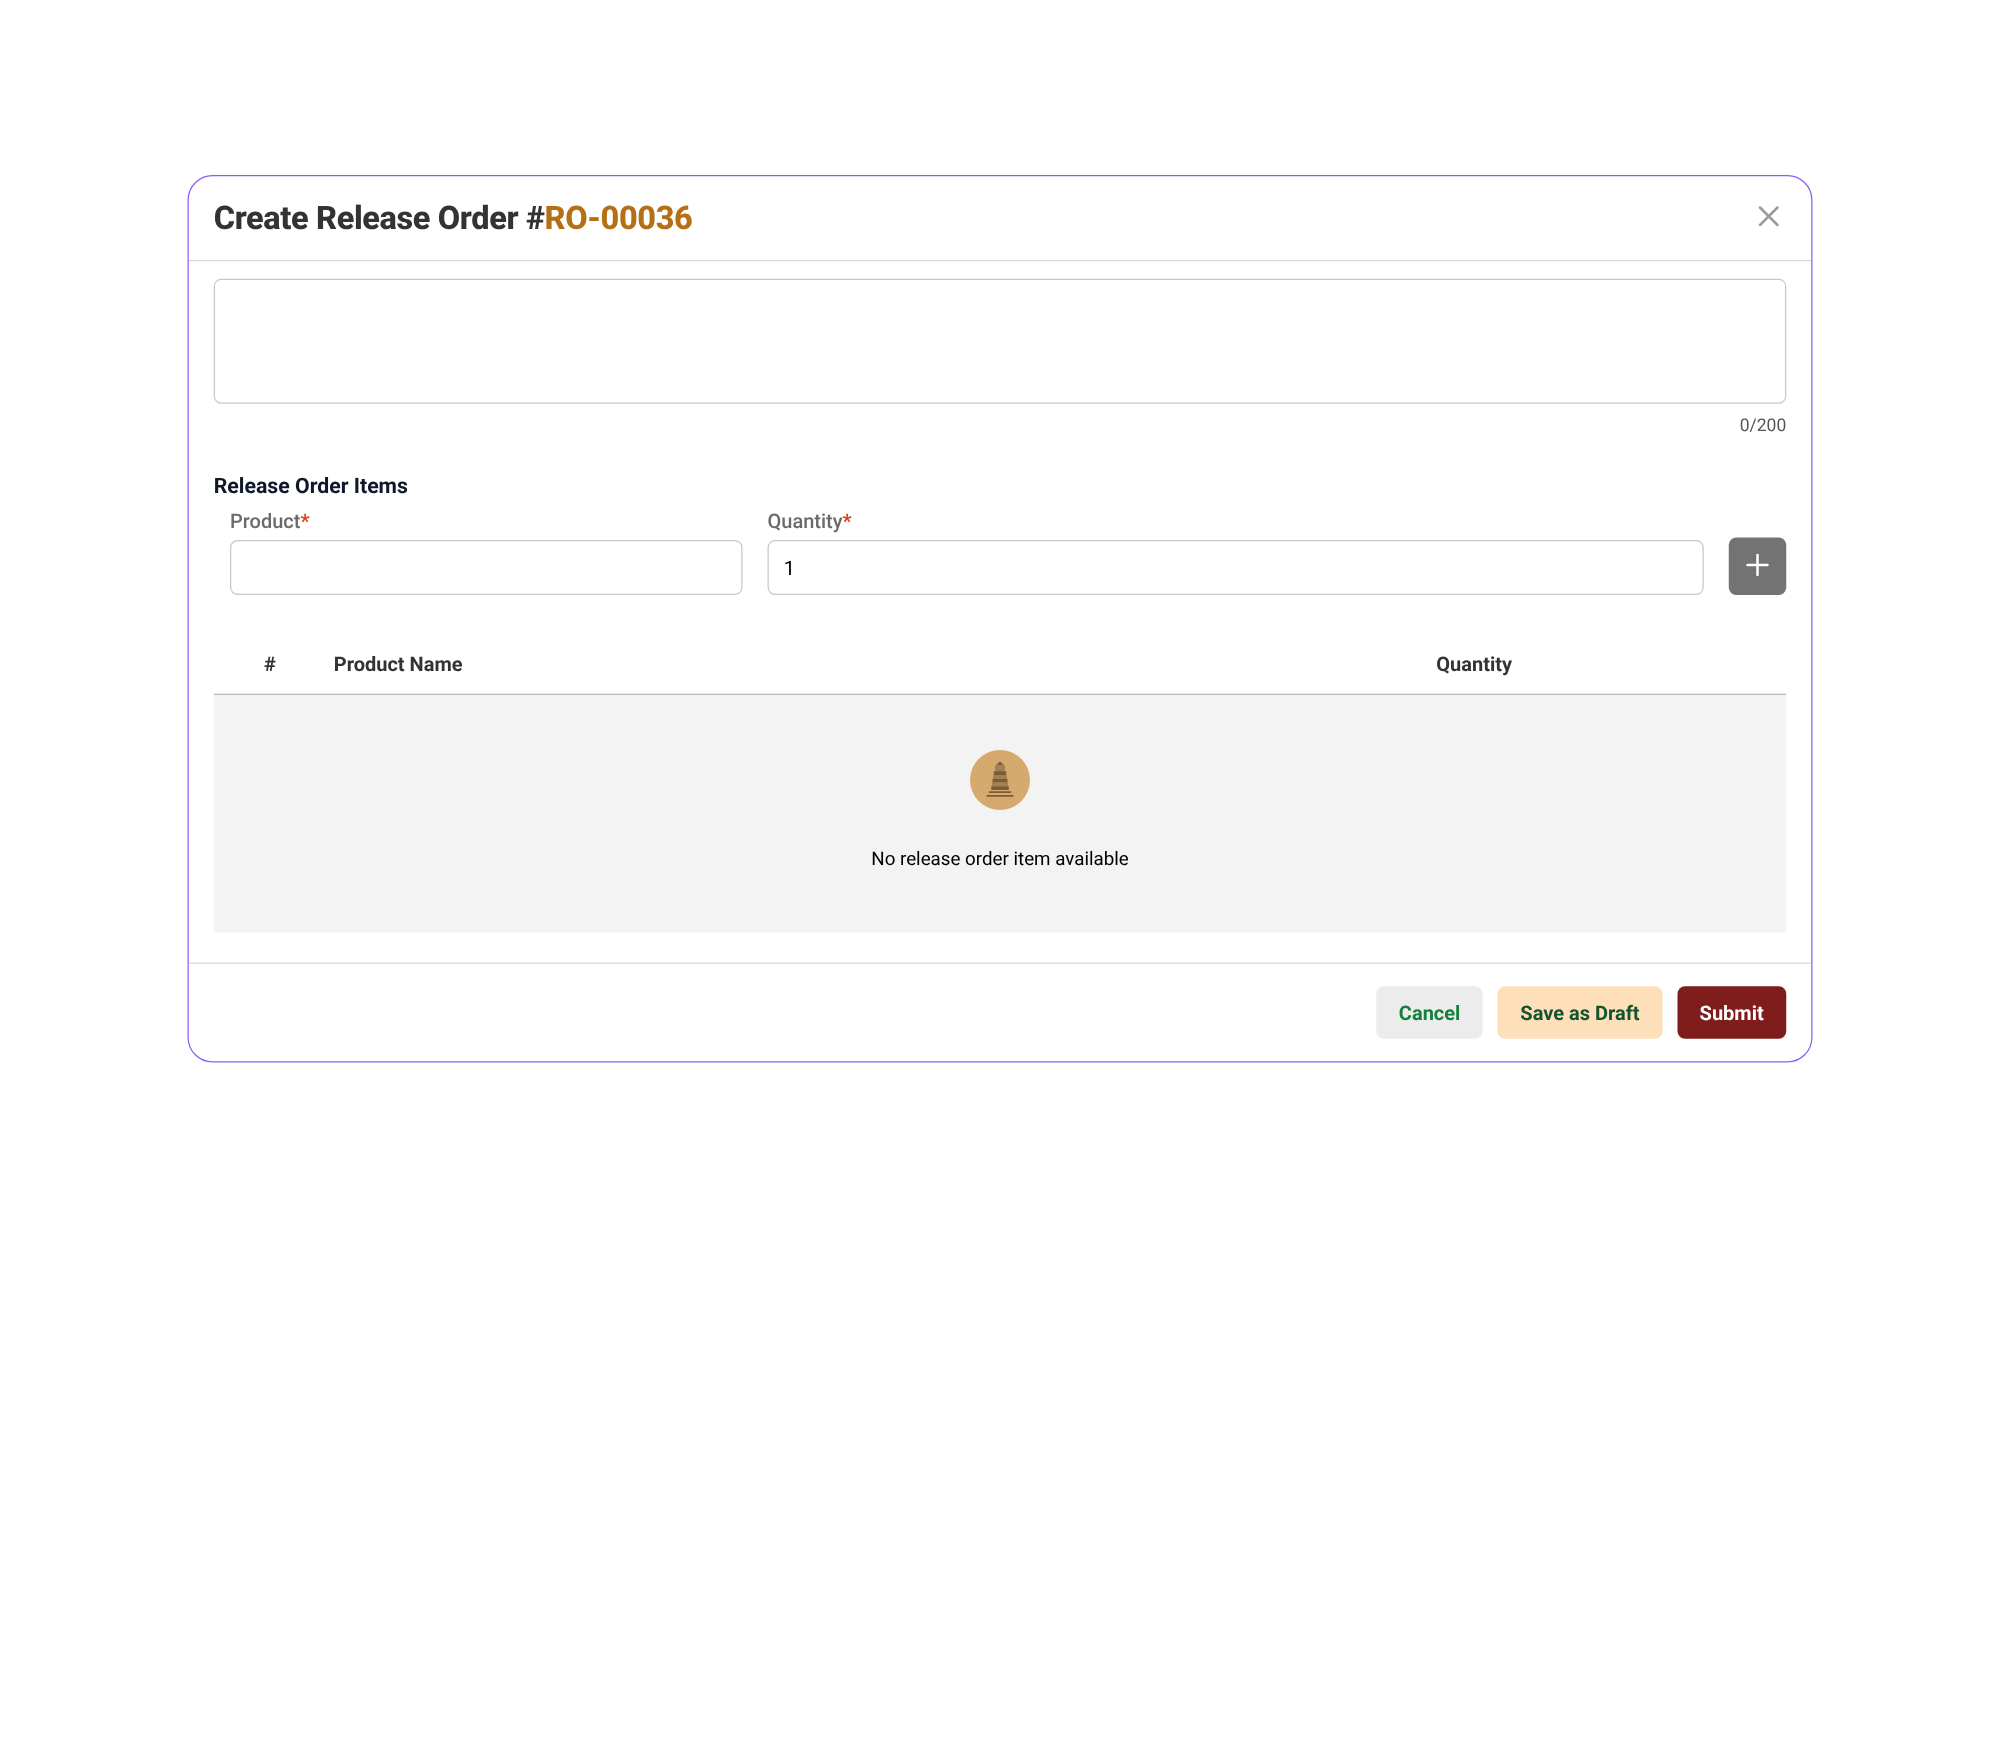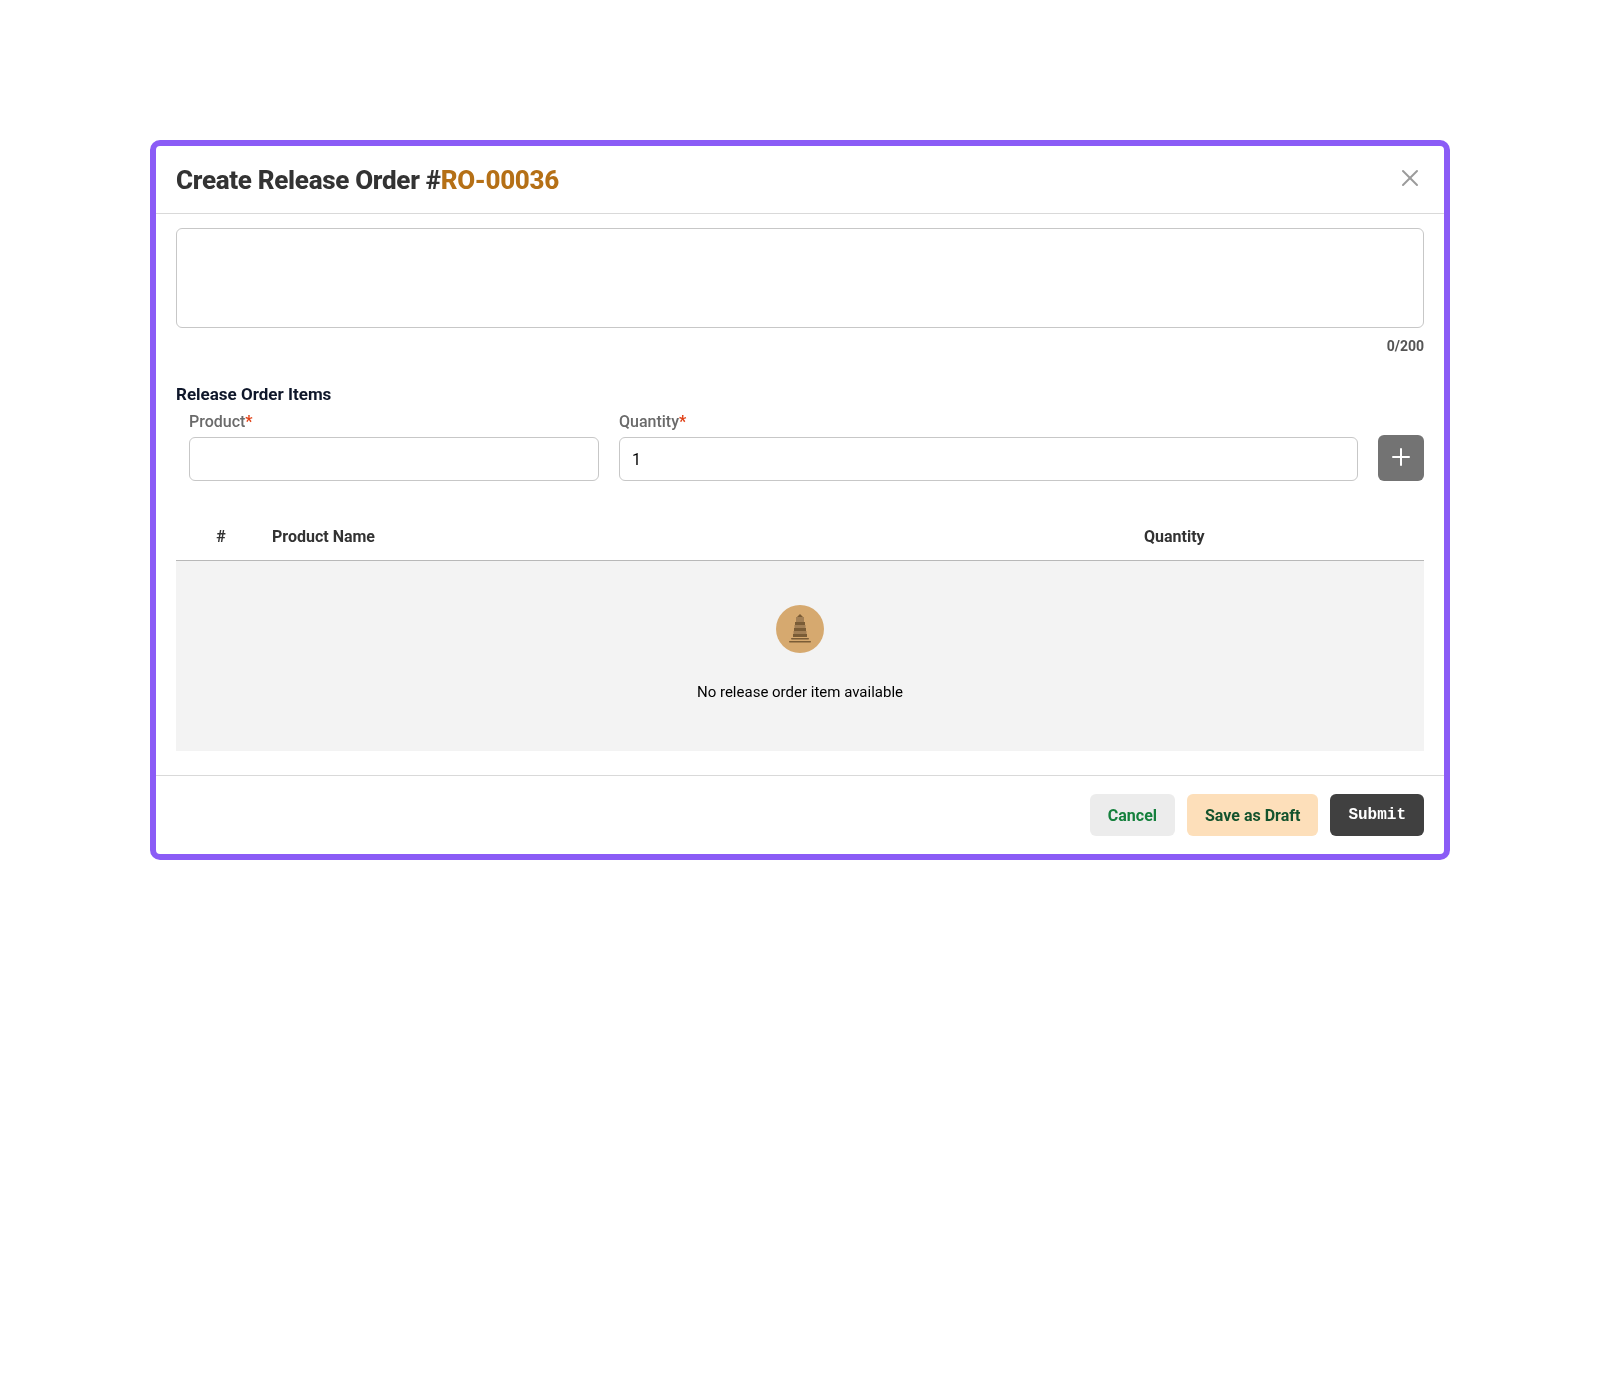--- a/index.html
+++ b/index.html
@@ -3,22 +3,22 @@
 <meta charset="utf-8">
 <style>
   * { box-sizing: border-box; margin: 0; padding: 0; }
   body {
     font-family: -apple-system, BlinkMacSystemFont, "Segoe UI", Roboto, "Helvetica Neue", Arial, sans-serif;
     background: #fff;
     padding: 140px 150px;
     color: #333;
   }
   .modal {
-    border: 6px solid #8b5cf6;
-    border-radius: 10px;
+    border: 1px solid #8b5cf6;
+    border-radius: 20px;
     width: 100%;
     overflow: hidden;
   }
   .modal-header {
     display: flex;
     align-items: center;
     justify-content: space-between;
     padding: 18px 20px;
     border-bottom: 1px solid #d9d9d9;
   }
@@ -52,21 +52,20 @@
     resize: none;
     padding: 10px;
     font-size: 15px;
     font-family: inherit;
   }
   .counter {
     text-align: right;
     font-size: 14px;
     color: #555;
     margin-top: 6px;
-    font-weight: bold;
   }
   .section-title {
     font-size: 17px;
     font-weight: 700;
     color: #0f172a;
     margin-top: 30px;
     margin-bottom: 8px;
   }
   .form-row {
     display: flex;
@@ -150,21 +149,21 @@
     border-radius: 6px;
     padding: 0 18px;
     height: 42px;
     font-size: 16px;
     font-weight: 700;
     cursor: pointer;
     font-family: inherit;
   }
   .btn-cancel { background: #ececec; color: #15803d; }
   .btn-draft  { background: #fddfba; color: #14532d; }
-  .btn-submit { background: #404040; color: #fff; font-family: Liberation Mono, monospace; }
+  .btn-submit { background: #7f1d1d; color: #fff; }
 </style>
 </head>
 <body>
 
 <div class="modal">
 
   <div class="modal-header">
     <h1 class="modal-title">
       <span>Create Release Order #</span><span class="order-num">RO-00036</span>
     </h1>

